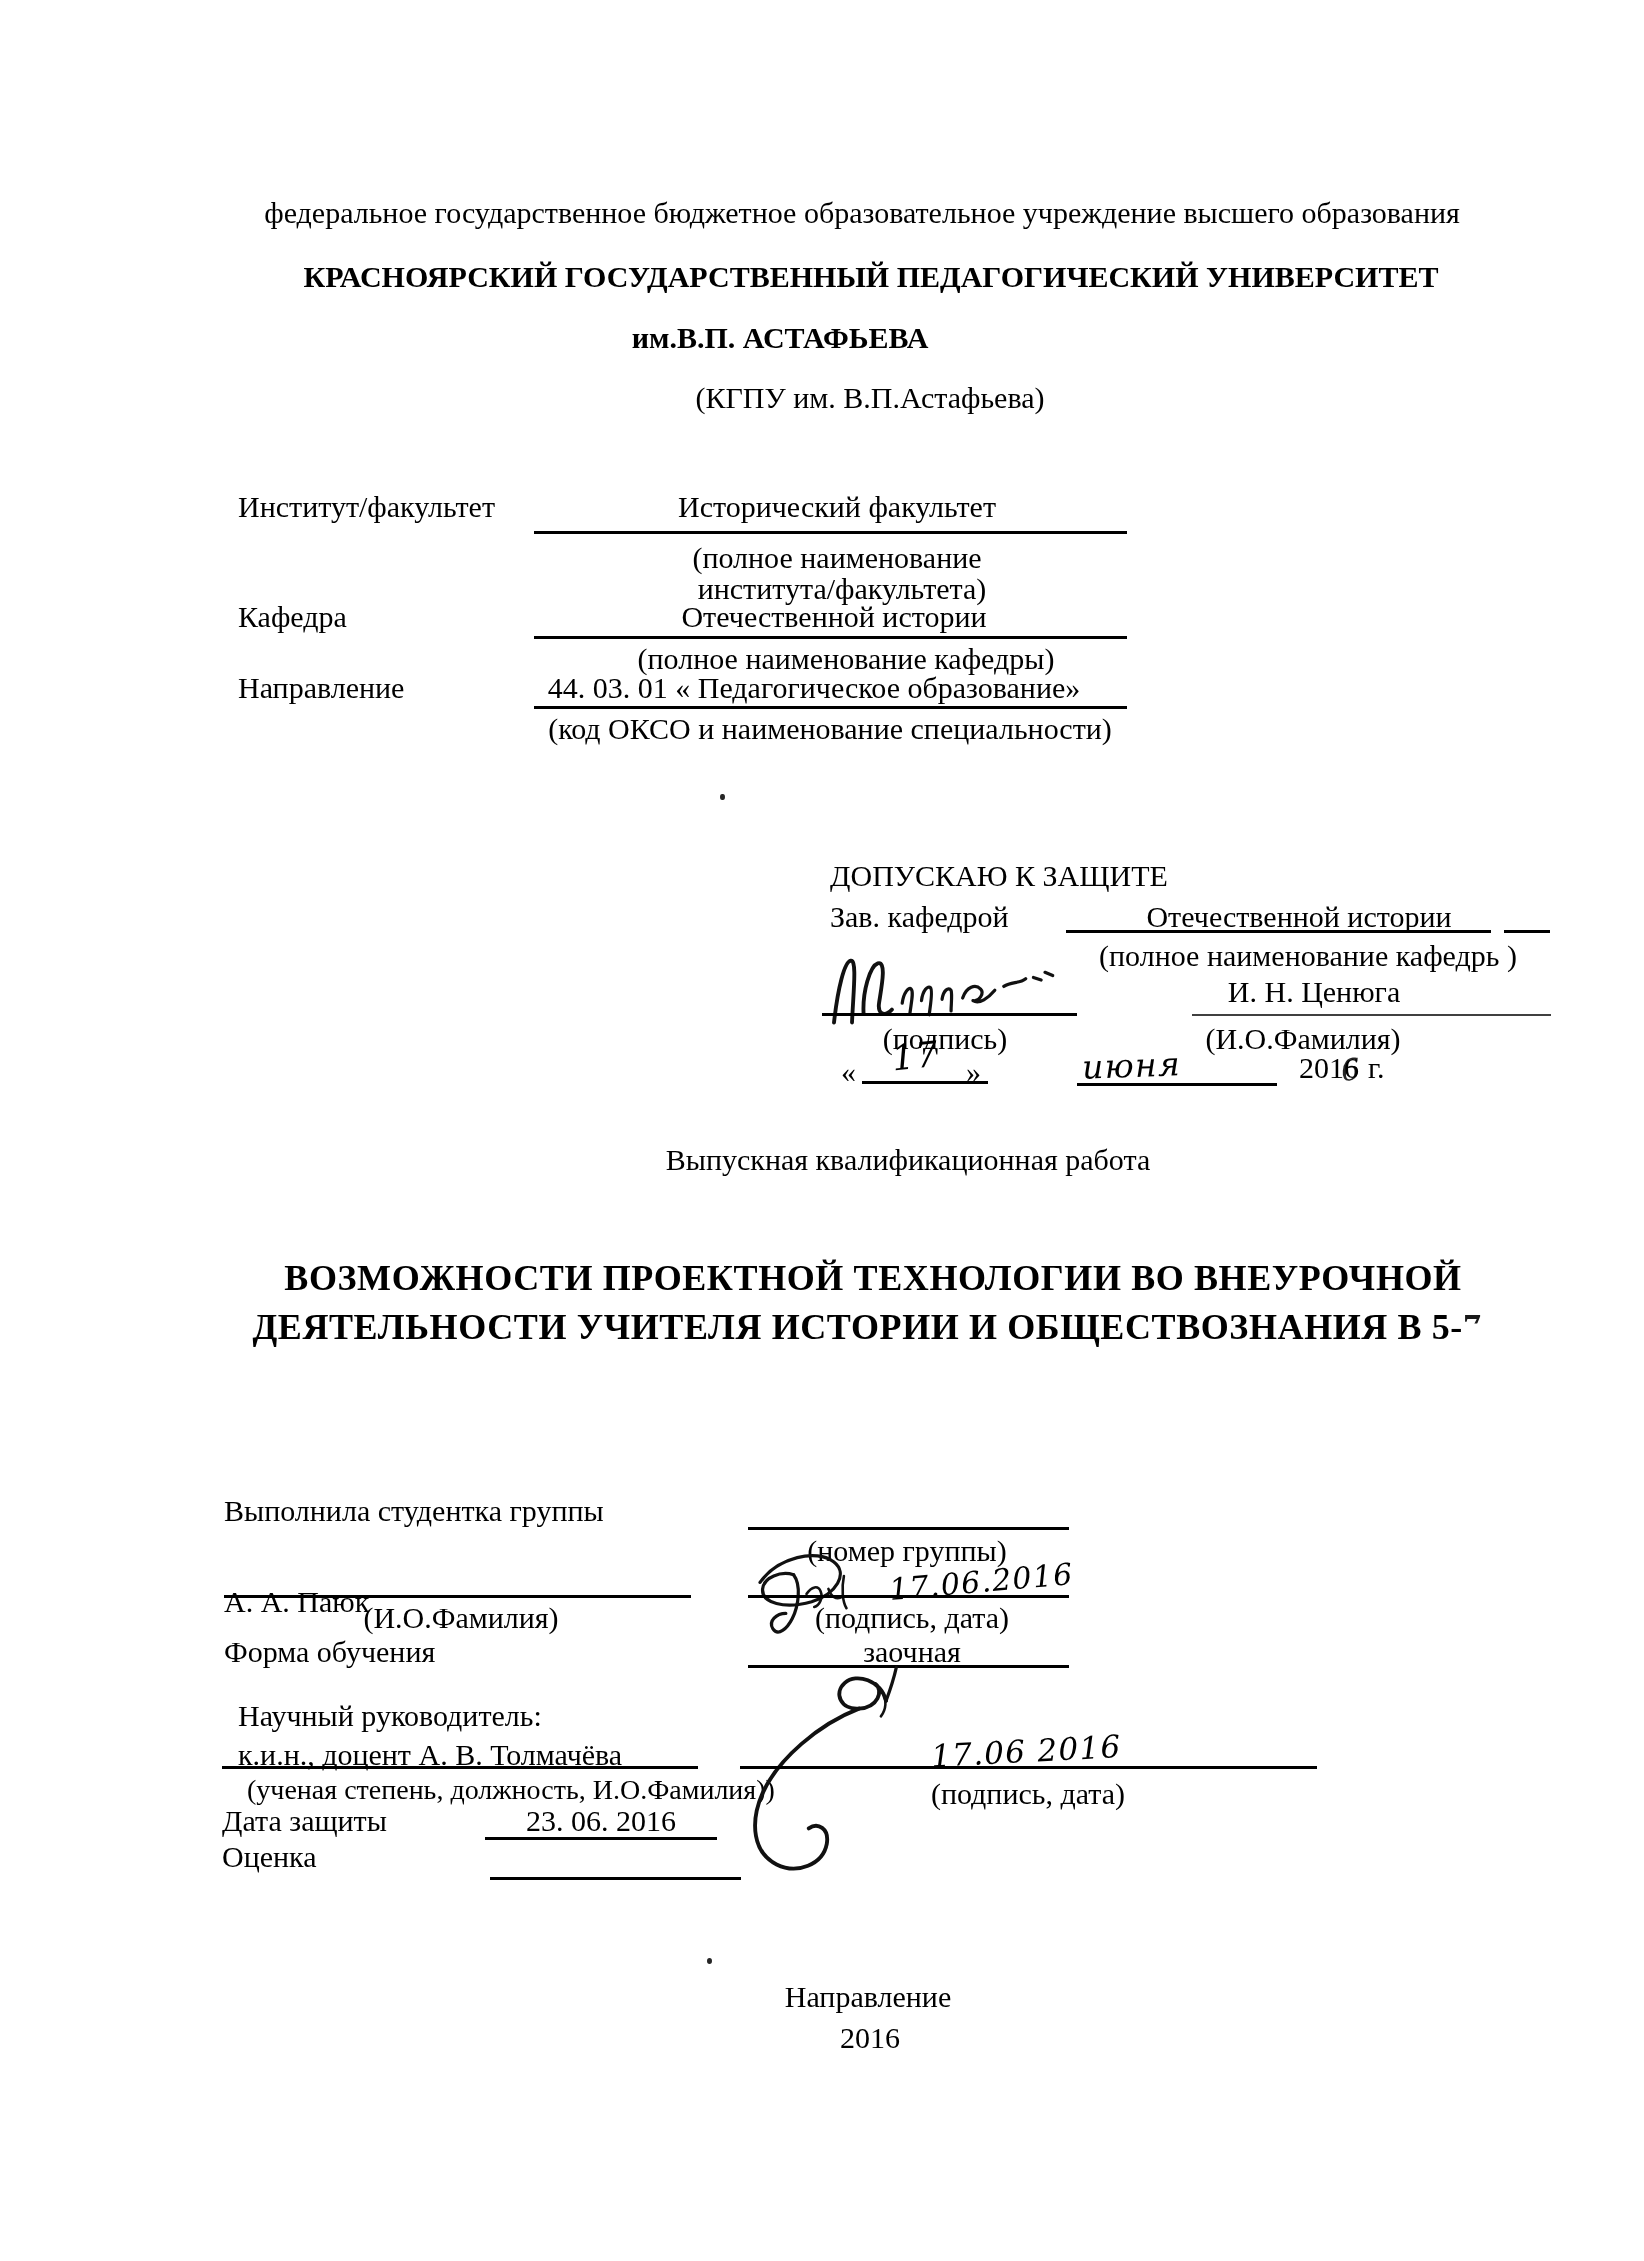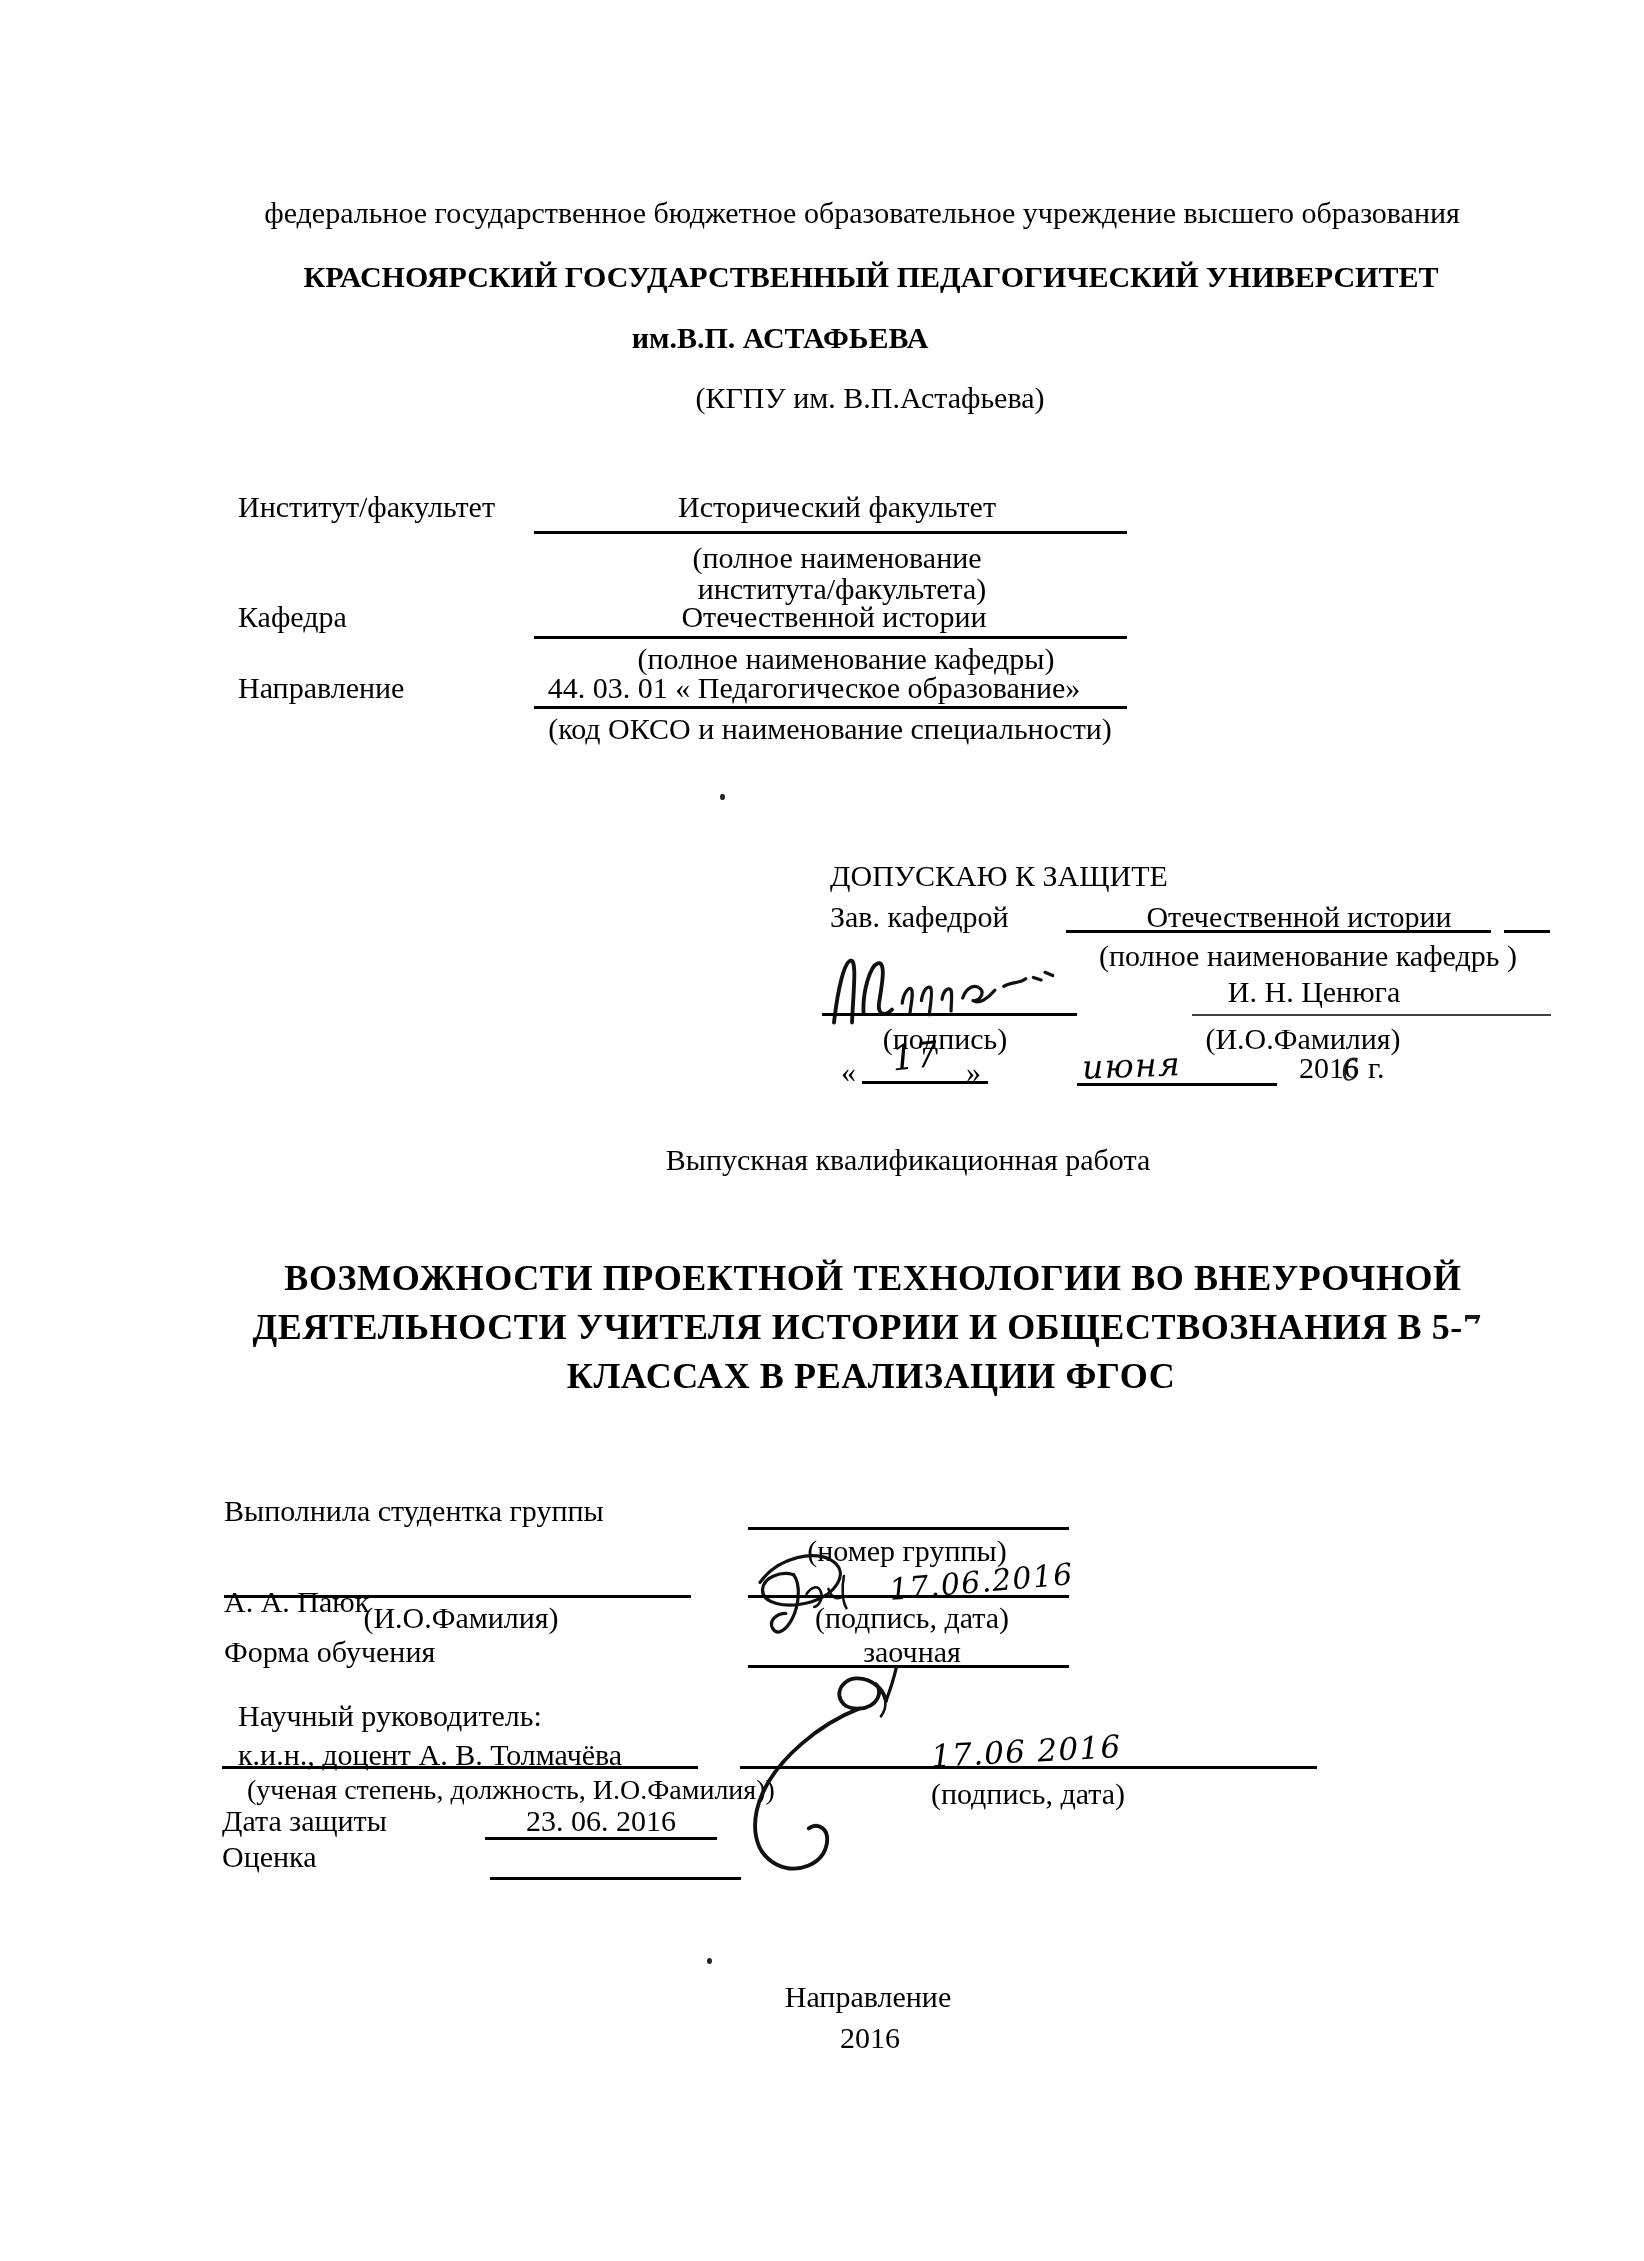--- a/index.html
+++ b/index.html
@@ -96,21 +96,20 @@
   <div class="t fs46" style="left:1299px;top:1053px;">
     <span>201</span><span class="ovr"><span>6</span><span class="over">6</span></span><span class="sp">г.</span>
   </div>
 
   <div class="t fs46 ctr" style="left:908px;top:1145px;">Выпускная квалификационная работа</div>
 
   <div class="t fs62b ctr" style="left:873px;top:1260px;">ВОЗМОЖНОСТИ ПРОЕКТНОЙ ТЕХНОЛОГИИ ВО ВНЕУРОЧНОЙ</div>
   <div class="t fs62b ctr" style="left:867px;top:1309px;">
     <span>ДЕЯТЕЛЬНОСТИ УЧИТЕЛЯ ИСТОРИИ И ОБЩЕСТВОЗНАНИЯ В 5-</span><span class="frag7">7</span>
   </div>
-  <div class="t fs62b ctr" style="left:871px;top:1358px;">КЛАССАХ В РЕАЛИЗАЦИИ ФГОС</div>
 
   <div class="t fs46" style="left:224px;top:1496px;">Выполнила студентка группы</div>
   <div class="ln" style="left:748px;top:1527px;width:321px;height:3.2px;"></div>
   <div class="t fs46 ctr" style="left:907px;top:1536px;">(номер группы)</div>
 
   <svg class="sig" style="left:738px;top:1545px;" width="126" height="100" viewBox="0 0 195 155">
     <path d="M34,58 C62,18 122,6 148,26 C172,44 152,76 114,88 C72,100 36,90 38,68 C40,50 66,40 86,46" stroke-width="5"></path>
     <path d="M86,46 C98,62 94,94 84,114 C76,130 62,142 54,130 C46,118 60,106 74,106" stroke-width="5"></path>
     <path d="M106,76 C114,64 124,62 128,72 C132,82 126,94 118,96" stroke-width="4"></path>
     <path d="M140,68 C144,80 152,86 162,80" stroke-width="4"></path>

